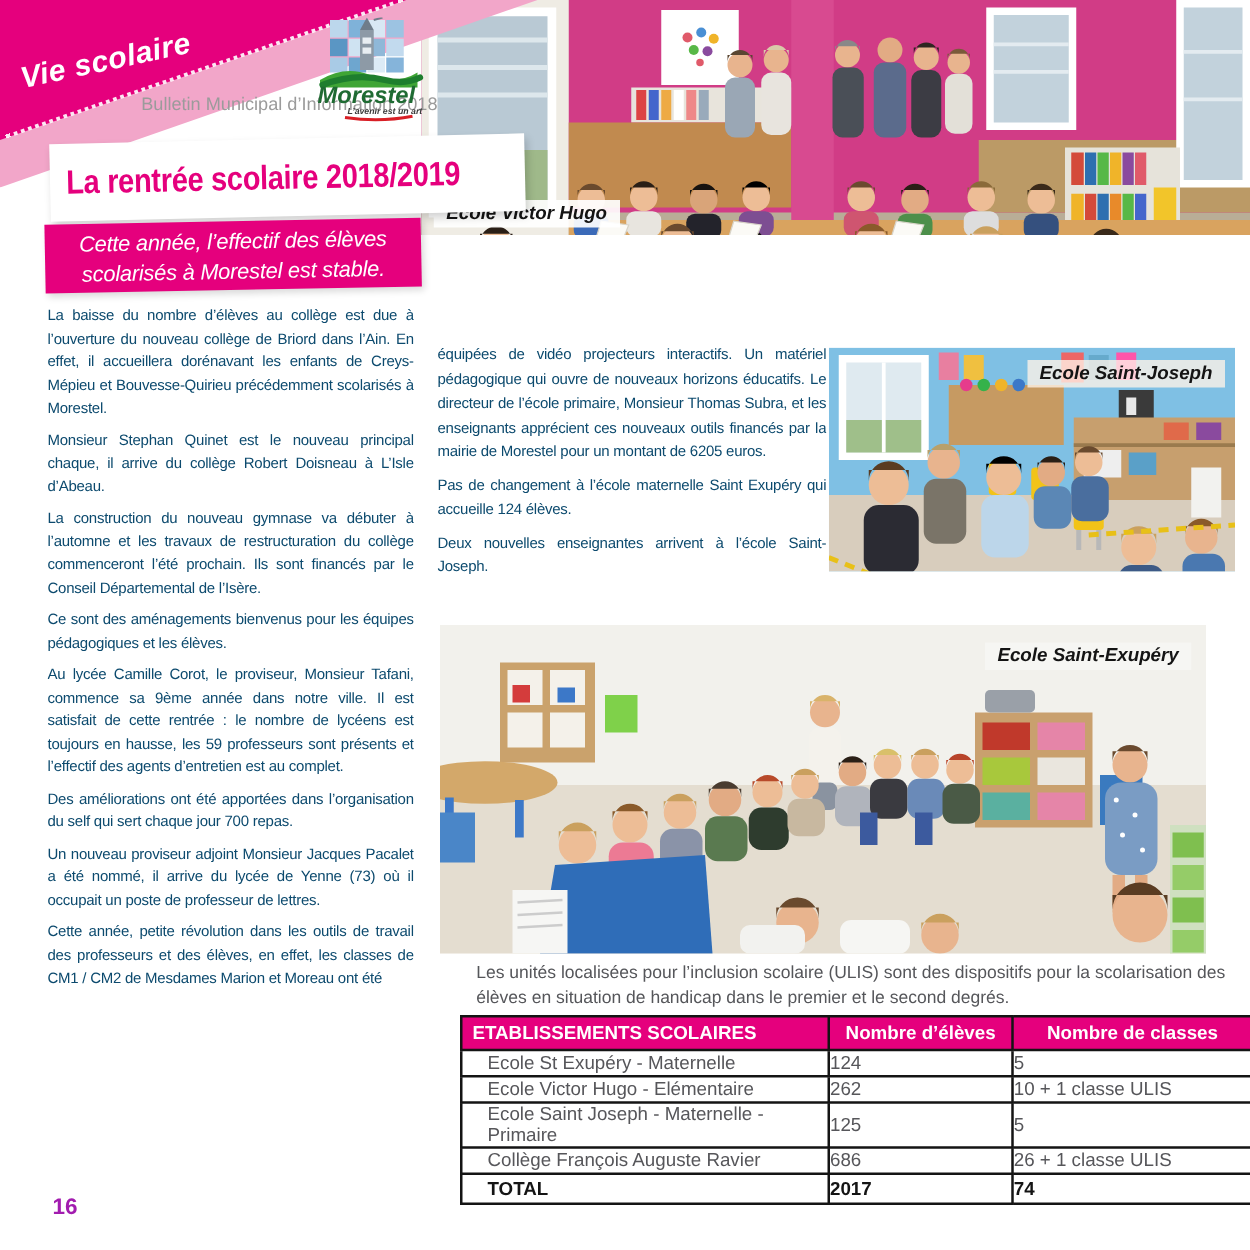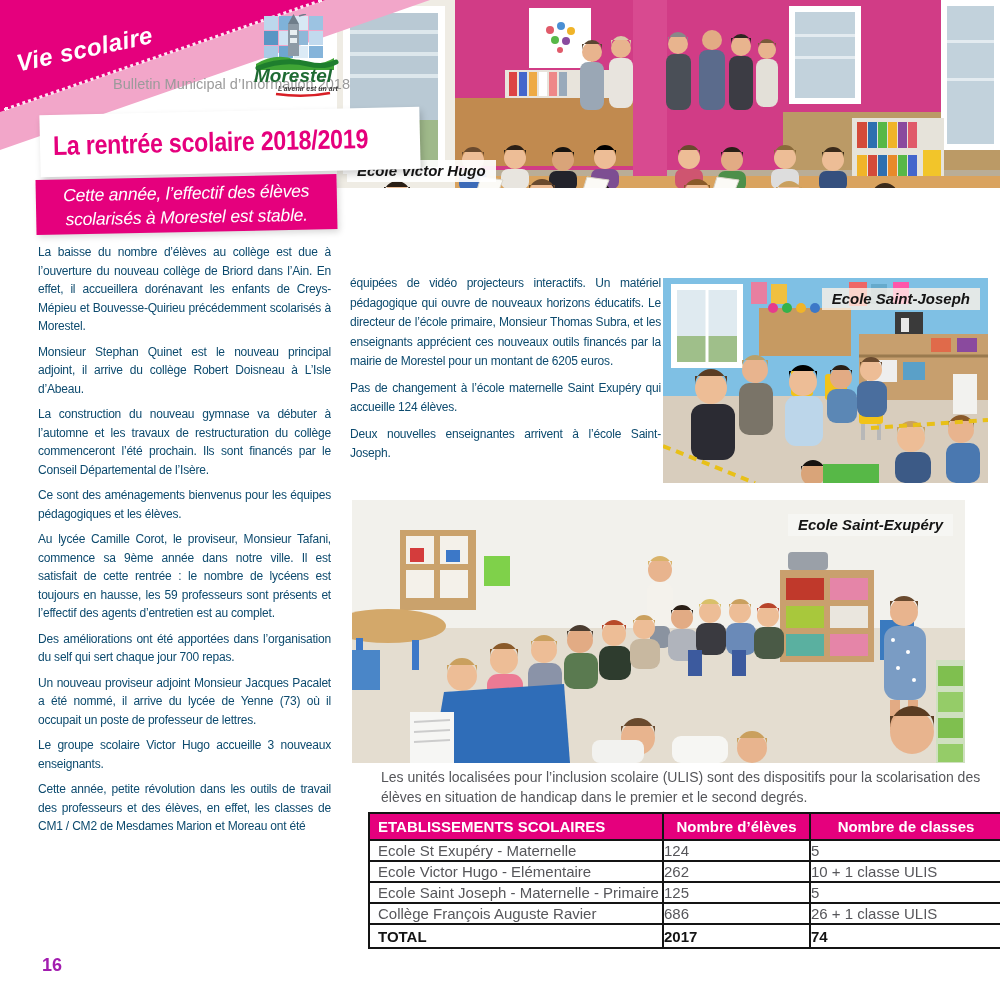--- a/index.html
+++ b/index.html
@@ -36,41 +36,41 @@
     overflow:hidden; }
   .col-right { position:absolute; left:350px; top:274px; width:311px; height:222px;
     overflow:hidden; }
   .col-left p, .col-right p { color:#0c4a6e; font-size:12px; line-height:18.5px;
     text-align:justify; margin-bottom:7px; letter-spacing:-.2px; }
   .col-right p { line-height:19.5px; }
 
   
   .photo { position:absolute; overflow:hidden; }
   #photo-vh { left:337px; top:0; width:663px; height:188px; }
-  #photo-sj { left:663px; top:278px; width:325px; height:205px; }
+  #photo-sj { left:663px; top:278px; width:325px; height:179px; }
   #photo-se { left:352px; top:500px; width:613px; height:263px; }
   .caption { position:absolute; font-size:15px; font-weight:bold; font-style:italic;
     color:#141414; padding:2px 10px 3px; white-space:nowrap; }
   .cap-vh { left:10px; bottom:6px; background:rgba(255,255,255,.92); }
   .cap-sj { right:8px; top:10px; background:rgba(255,244,232,.78); }
   .cap-se { right:12px; top:14px; background:rgba(246,246,244,.88); }
 
   
   .ulis-note { position:absolute; left:352px; top:767px; width:636px;
     font-size:14px; line-height:20px; color:#55565a;margin-left:29px; }
 
   
   .schools { position:absolute; left:368px; top:812px; width:633px;
     border-collapse:collapse; table-layout:fixed; }
   .schools col.c1 { width:294px; } .schools col.c2 { width:147px; } .schools col.c3 { width:192px; }
   .schools th, .schools td { border:2px solid #141414; font-size:15px; }
   .schools th { background:#E5007D; color:#fff; height:27px; font-weight:bold; }
   .schools th:first-child { text-align:left; padding-left:8px; }
   .schools td { color:#56565A; height:21px; text-align:left; }
-  .schools td:first-child { text-align:left; padding-left:8px; }
+  .schools td:first-child { text-align:left; padding-left:20px; }
   .schools tfoot td { font-weight:bold; color:#141414; height:24px; }
 
   .page-number { position:absolute; left:42px; top:955px; color:#a21caf;
     font-size:18px; font-weight:bold; }
 </style>
 </head>
 <body>
 
 <div id="page">
 
@@ -292,27 +292,26 @@
   <div class="title-box">
     <h1>La rentrée scolaire 2018/2019</h1>
   </div>
   <div class="callout">
     <div>Cette année, l’effectif des élèves</div>
     <div>scolarisés à Morestel est stable.</div>
   </div>
 
   <div class="col-left">
       <p>La  baisse du nombre d’élèves au collège est due à l’ouverture du nouveau collège de Briord dans l’Ain. En effet, il accueillera dorénavant les enfants de Creys-Mépieu et Bouvesse-Quirieu précédemment scolarisés à Morestel.</p>
-      <p>Monsieur Stephan Quinet est le nouveau principal adjoint, il arrive du collège Robert Doisneau à L’Isle d’Abeau.</p>
+      <p>Monsieur Stephan Quinet est le nouveau principal chaque, il arrive du collège Robert Doisneau à L’Isle d’Abeau.</p>
       <p>La construction du nouveau gymnase va débuter à l’automne et les travaux de restructuration du collège commenceront l’été prochain. Ils sont financés par le Conseil Départemental de l’Isère.</p>
       <p>Ce sont des aménagements bienvenus pour les équipes pédagogiques et les élèves.</p>
       <p>Au lycée Camille Corot, le proviseur, Monsieur Tafani, commence sa 9ème année dans notre ville. Il est satisfait de cette rentrée : le nombre de lycéens est toujours en hausse, les 59 professeurs sont présents et l’effectif des agents d’entretien est au complet.</p>
       <p>Des améliorations ont été apportées dans l’organisation du self qui sert chaque jour 700 repas.</p>
       <p>Un nouveau proviseur adjoint Monsieur Jacques Pacalet a été nommé, il arrive du lycée de Yenne (73)  où il occupait un poste de professeur de lettres.</p>
-      <p>Le groupe scolaire Victor Hugo accueille 3 nouveaux enseignants.</p>
       <p>Cette année, petite  révolution dans les outils de travail des professeurs et des élèves, en effet, les classes de CM1 / CM2 de Mesdames Marion et Moreau ont été</p>
     </div>
   <div class="col-right">
       <p>équipées de vidéo projecteurs interactifs. Un matériel pédagogique qui ouvre de nouveaux horizons éducatifs. Le directeur de l’école primaire, Monsieur Thomas Subra, et les  enseignants apprécient ces nouveaux outils financés par la mairie de Morestel pour un montant de 6205 euros.</p>
       <p>Pas de changement à l’école maternelle Saint Exupéry qui accueille 124 élèves.</p>
       <p>Deux nouvelles enseignantes arrivent à l’école Saint-Joseph.</p>
     </div>
 
   <div class="photo" id="photo-sj">
     <svg viewBox="0 0 325 205" width="325" height="205">

